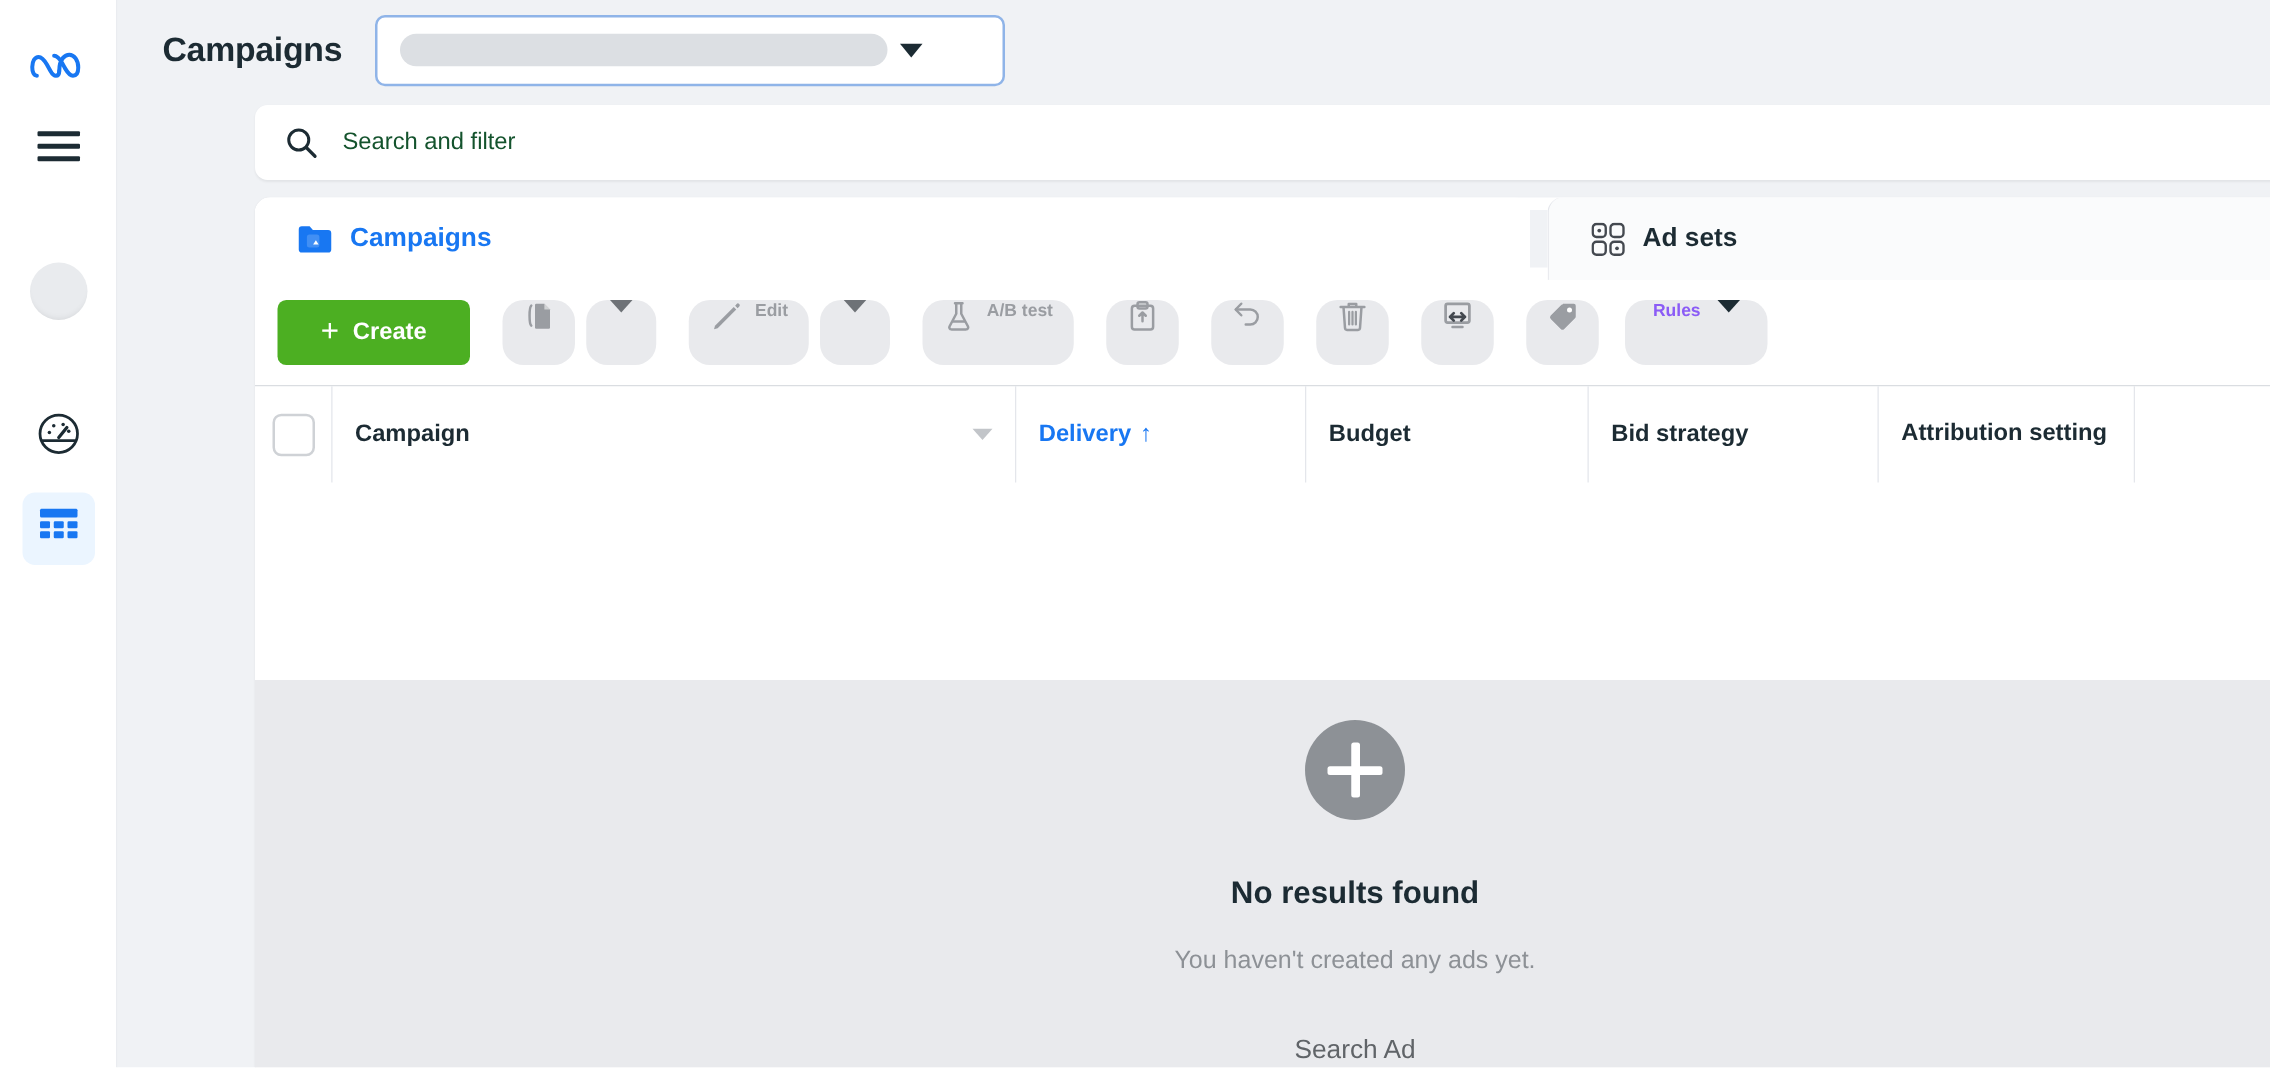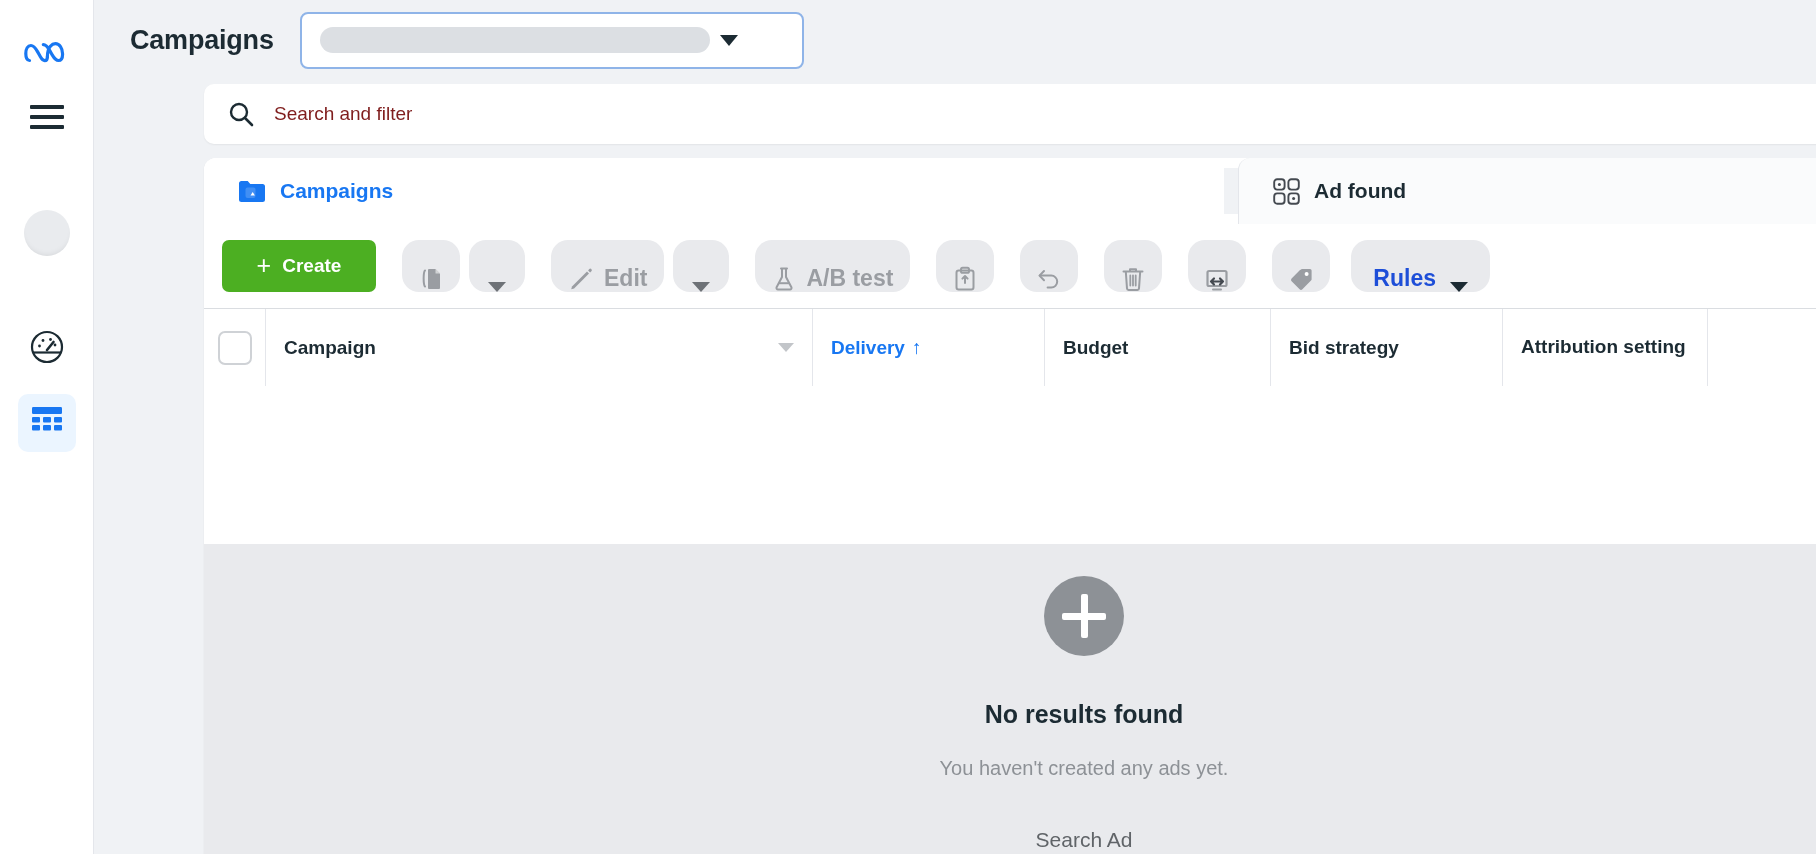--- a/index.html
+++ b/index.html
@@ -87,21 +87,21 @@
   .searchbar {
     position: absolute; left: 110px; top: 84px;
     width: 1760px; height: 60px;
     background: #ffffff;
     border-radius: 10px;
     display: flex; align-items: center;
     padding-left: 24px; gap: 20px;
     box-shadow: 0 1px 2px rgba(0,0,0,.06);
   }
   .search-icon { width: 26px; height: 26px; display:block; flex:0 0 auto; }
-  .search-placeholder { font-size: 19px; color: #7f1d1d; }
+  .search-placeholder { font-size: 19px; color: #14532d; }
 
   
   .card {
     position: absolute; left: 110px; top: 158px;
     width: 1760px; height: 700px;
     background: #ffffff;
     border-radius: 12px 12px 0 0;
     box-shadow: 0 1px 2px rgba(0,0,0,.07);
     overflow: hidden;
   }
@@ -156,29 +156,29 @@
     display: flex; align-items: center; justify-content: center;
     gap: 11px;
     padding: 0 20px;
     cursor: pointer;
   }
   .plus-sign { font-size: 25px; font-weight: 400; line-height: 1; margin-top: -2px; }
   .btn {
     height: 52px;
     background: #e9eaed;
     border: none; border-radius: 17px;
-    display: flex; align-items: flex-end; justify-content: center;
+    display: flex; align-items: flex-start; justify-content: center;
     gap: 10px;
     padding: 0 17px;
-    font-size: 23px; color: #9a9da2; font-weight: 600;
+    font-size: 14px; color: #9a9da2; font-weight: 600;
     cursor: pointer;
   }
   .btn.icononly { width: 58px; padding: 0; }
   .btn.caretonly { width: 56px; padding: 0; }
-  .btn.rules { color: #1d4ed8; padding: 0 22px; gap: 14px; margin-left: 12px; }
+  .btn.rules { color: #8b5cf6; padding: 0 22px; gap: 14px; margin-left: 12px; }
   .btn svg { display: block; }
   .gap-sm { width: 8px; flex: 0 0 8px; }
   .caret-sm {
     width: 0; height: 0;
     border-left: 9px solid transparent;
     border-right: 9px solid transparent;
     border-top: 10px solid #6e7277;
   }
   .caret-sm.dark { border-top-color: #1c2b33; }
 
@@ -343,21 +343,21 @@
           <span>
             <svg class="grid4-icon" viewBox="0 0 27 27" fill="none">
               <rect x="1.2" y="1.2" width="10.4" height="10.4" rx="3" stroke="#444950" stroke-width="1.9"></rect>
               <rect x="15.4" y="1.2" width="10.4" height="10.4" rx="3" stroke="#444950" stroke-width="1.9"></rect>
               <rect x="1.2" y="15.4" width="10.4" height="10.4" rx="3" stroke="#444950" stroke-width="1.9"></rect>
               <rect x="15.4" y="15.4" width="10.4" height="10.4" rx="3" stroke="#444950" stroke-width="1.9"></rect>
               <circle cx="6.4" cy="6.4" r="1.5" fill="#444950"></circle>
               <circle cx="20.6" cy="20.6" r="1.5" fill="#444950"></circle>
             </svg>
           </span>
-          <span>Ad found</span>
+          <span>Ad sets</span>
         </div>
       </div>
 
       <div class="toolbar">
 
         <button class="btn-create">
           <span class="plus-sign">+</span>
           <span>Create</span>
         </button>
 

